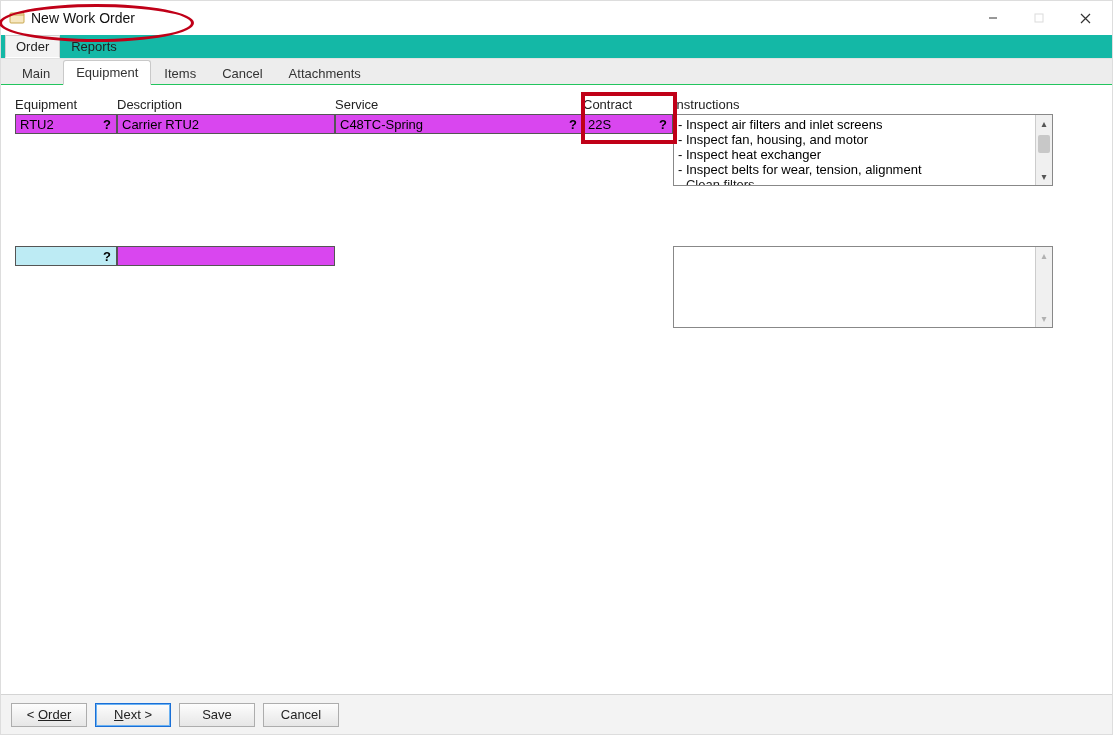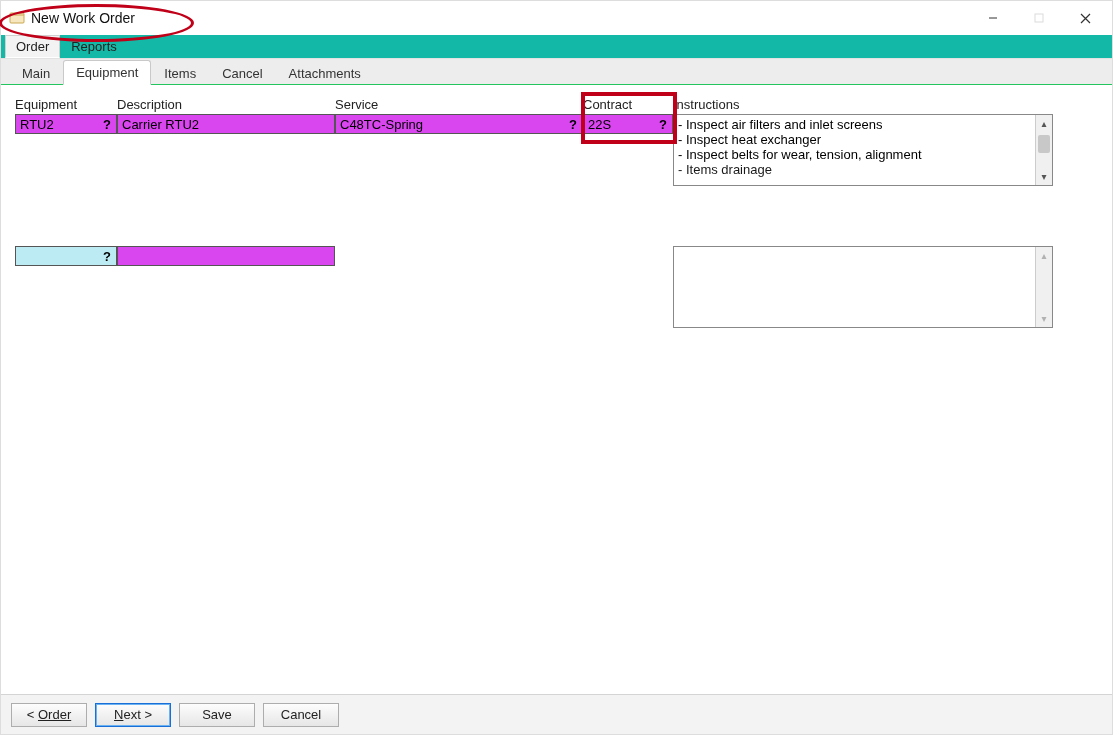--- a/index.html
+++ b/index.html
@@ -212,23 +212,24 @@
         <input value="C48TC-Spring" style="">
         <span class="lookup">?</span>
       </div>
       <div class="cell">
         <input value="22S" style="">
         <span class="lookup">?</span>
       </div>
       <div class="cell">
         <div class="instructions-box">
           <div>- Inspect air filters and inlet screens</div>
+          <div>- Inspect fan, housing, and motor</div>
           <div>- Inspect heat exchanger</div>
           <div>- Inspect belts for wear, tension, alignment</div>
-          <div style="opacity:.9;">- Items drainage</div>
+          <div style="opacity:.9;">- Clean filters</div>
           <div class="scroll">
             <div class="scroll-btn">▴</div>
             <div class="scroll-thumb"></div>
             <div class="scroll-btn">▾</div>
           </div>
         </div>
       </div>
 
       <div class="contract-highlight" style="left:566px; top:-22px; width:96px; height:52px;"></div>
     </div>

